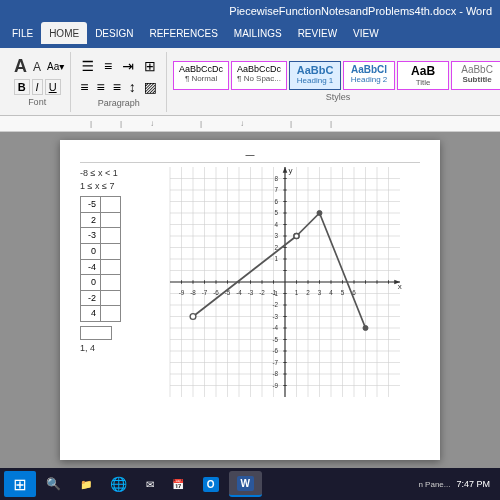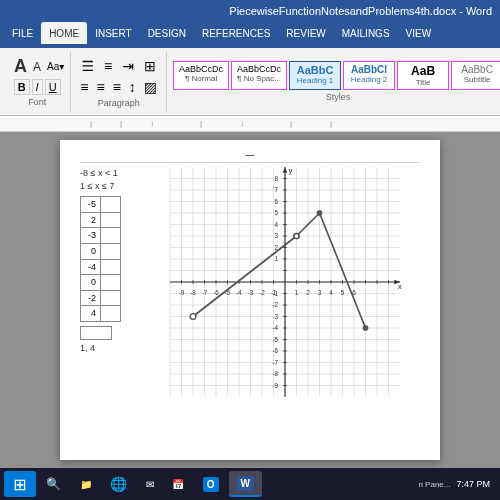--- a/index.html
+++ b/index.html
@@ -242,25 +242,24 @@
 </head>
 <body>
 
 <div id="title-bar">
   <span>PiecewiseFunctionNotesandProblems4th.docx - Word</span>
 </div>
 
 <div id="ribbon-tabs">
   <div class="ribbon-tab">FILE</div>
   <div class="ribbon-tab active">HOME</div>
-  <div class="ribbon-tab">INSERT</div>
   <div class="ribbon-tab">DESIGN</div>
   <div class="ribbon-tab">REFERENCES</div>
+  <div class="ribbon-tab">MAILINGS</div>
   <div class="ribbon-tab">REVIEW</div>
-  <div class="ribbon-tab">MAILINGS</div>
   <div class="ribbon-tab">VIEW</div>
 </div>
 
 <div id="ribbon-content">
 
   <div class="ribbon-group">
     <div style="display:flex;gap:2px;align-items:center;">
       <div style="font-size:18px;font-weight:bold;color:#333;padding:0 4px;">A</div>
       <div style="font-size:12px;color:#333;">A</div>
       <div style="font-size:10px;margin-left:4px;">Aa▾</div>
@@ -307,21 +306,21 @@
       <div class="style-item">
         <div style="color:#2e74b5;font-weight:bold;font-size:10px;">AaBbCl</div>
         <div style="font-size:8px;color:#2e74b5;">Heading 2</div>
       </div>
       <div class="style-item">
         <div style="font-size:12px;font-weight:bold;">AaB</div>
         <div style="font-size:8px;color:#555;">Title</div>
       </div>
       <div class="style-item">
         <div style="font-size:10px;color:#777;">AaBbC</div>
-        <div style="font-size:8px;color:#555;">Subtitle</div>
+        <div style="font-size:8px;color:#555;font-weight:bold;">Subtitle</div>
       </div>
     </div>
     <div class="ribbon-group-label">Styles</div>
   </div>
 </div>
 
 <div id="ruler">
   <span style="position:absolute;left:90px;">|</span>
   <span style="position:absolute;left:120px;">|</span>
   <span style="position:absolute;left:150px;">↓</span>

